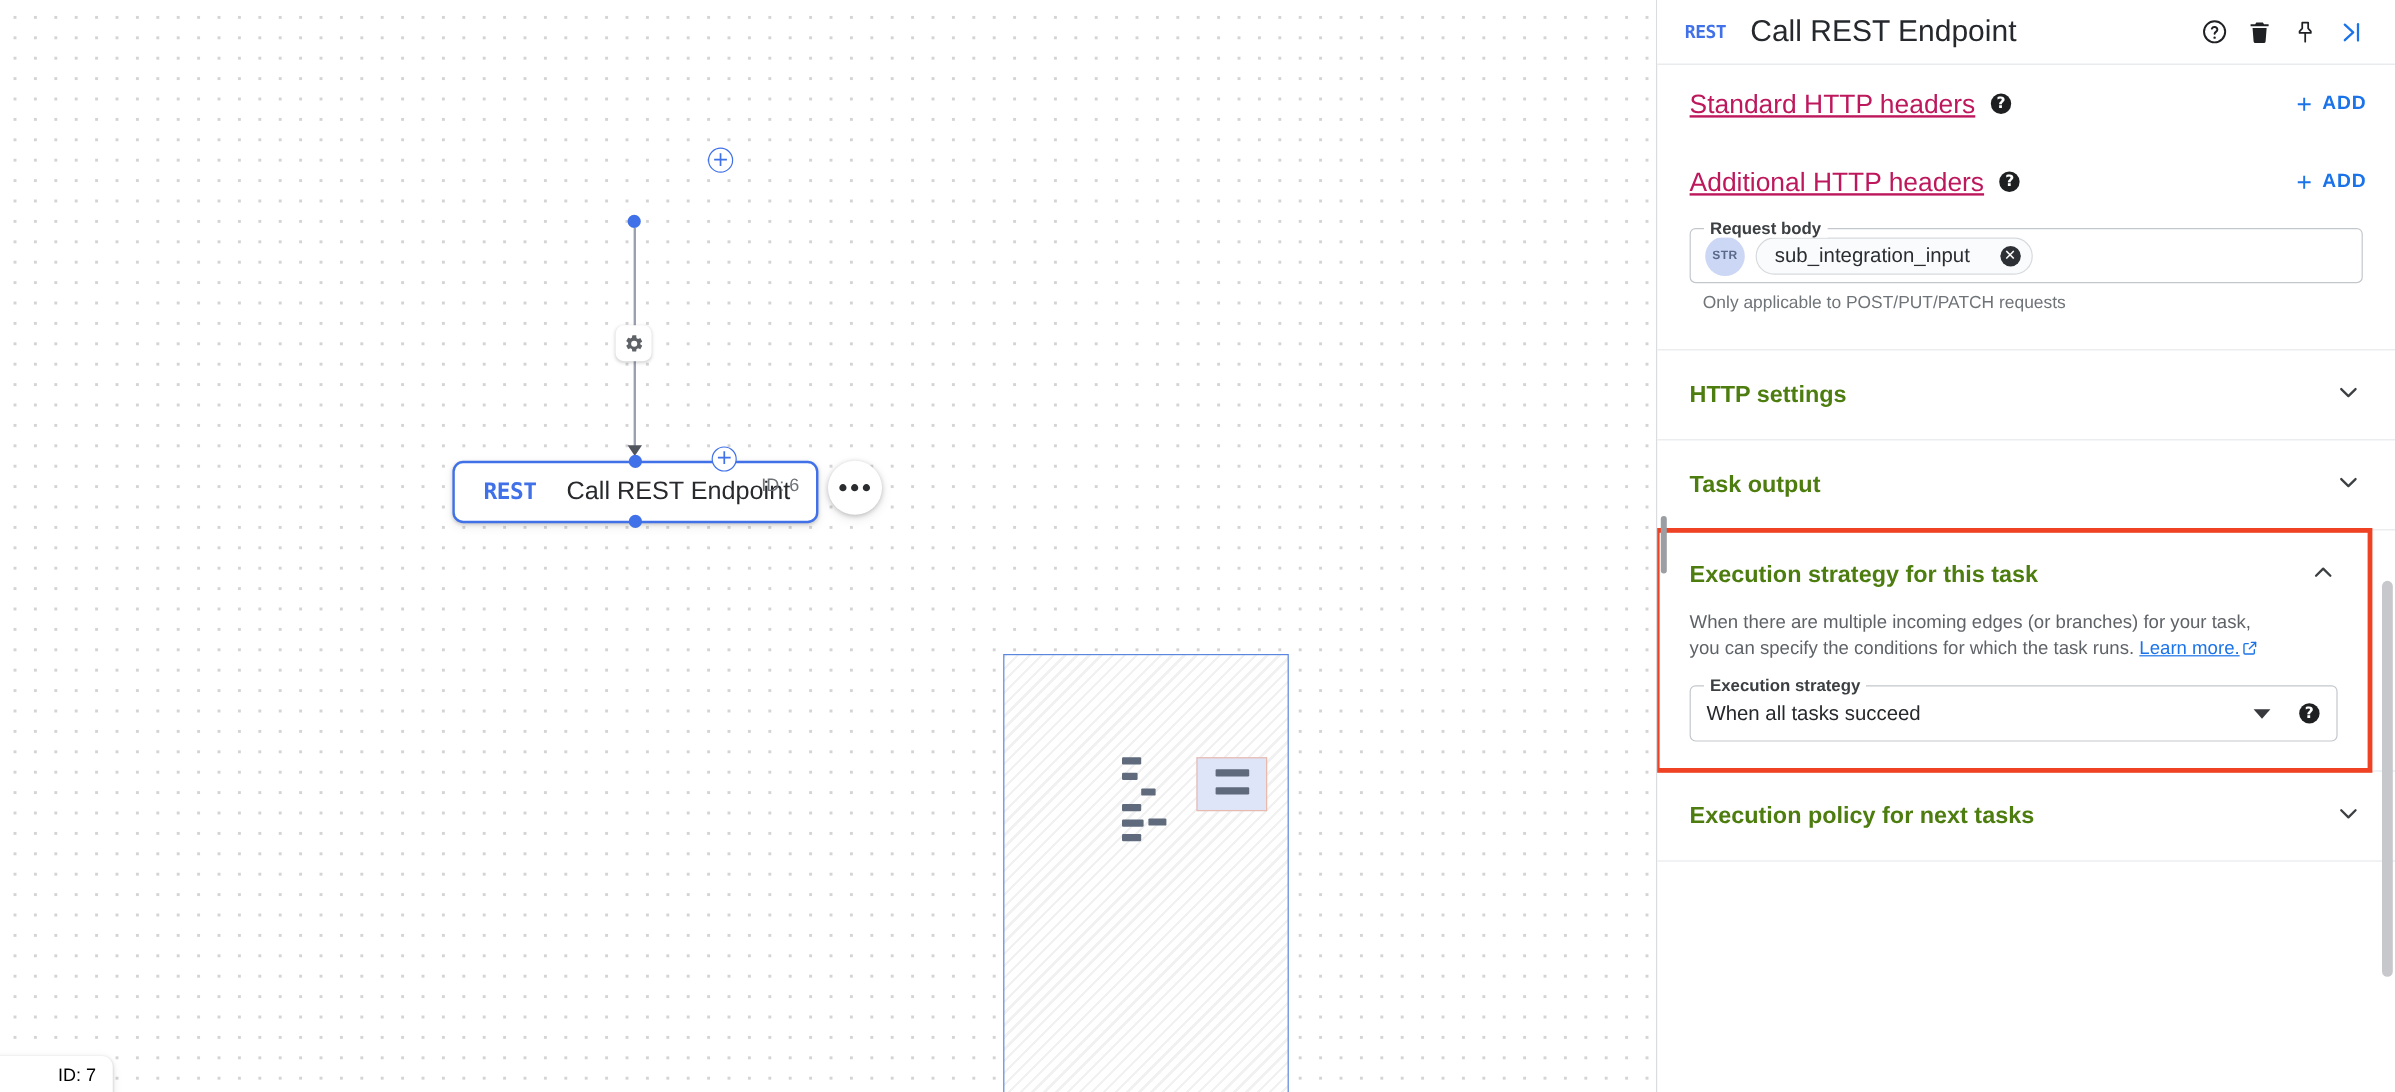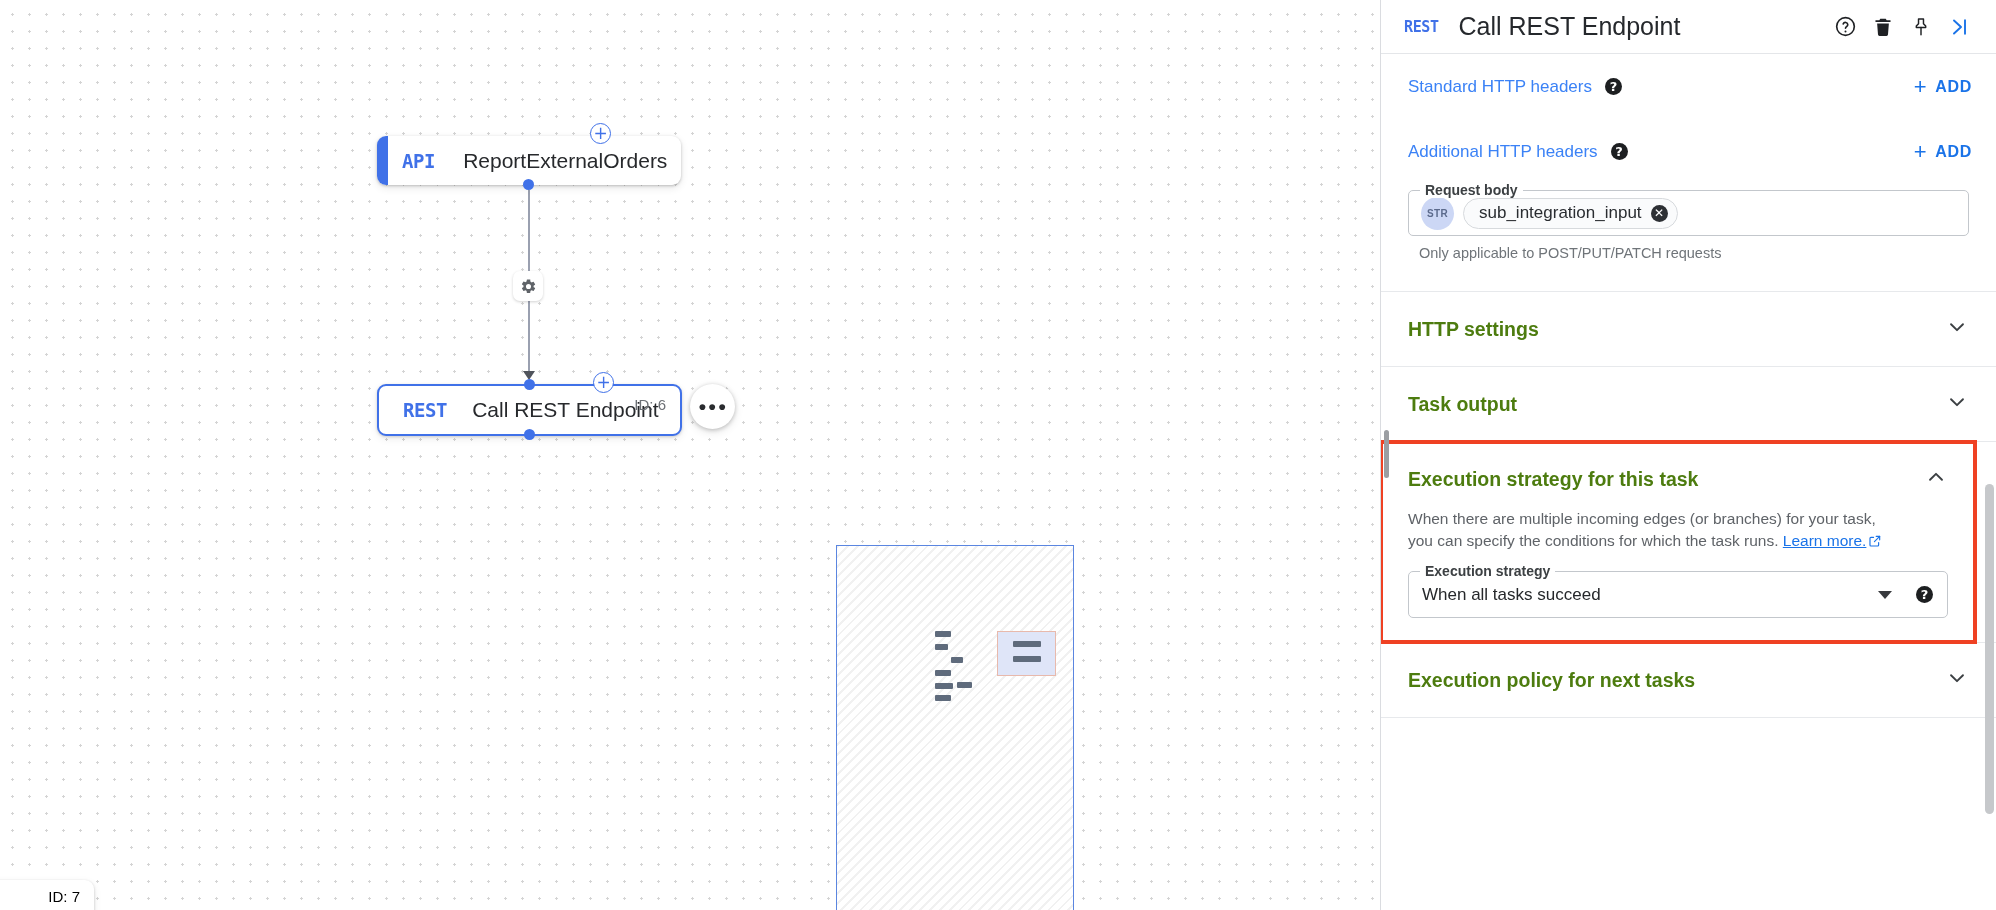--- a/index.html
+++ b/index.html
@@ -203,21 +203,21 @@
     flex: 1 1 auto;
     overflow: hidden;
     position: relative;
   }
 
   .row-field {
     display: flex; align-items: center;
     padding: 0 24px 0 27px;
     height: 65px;
   }
-  .row-field .rlabel { font-size: 17px; color: #3b82f6; }
+  .row-field .rlabel { font-size: 22px; color: #be185d; text-decoration: underline; }
   .qmark {
     width: 17px; height: 17px; border-radius: 50%;
     background: #1d1f21; color: #fff;
     font-size: 13px; font-weight: 700;
     display: inline-flex; align-items: center; justify-content: center;
     margin-left: 13px;
     font-family: "DejaVu Sans", sans-serif;
   }
   .addbtn {
     margin-left: auto;
@@ -253,21 +253,21 @@
     letter-spacing: .4px;
   }
   .chip {
     margin-left: 9px;
     height: 31px;
     border: 1px solid #d7dadd;
     border-radius: 17px;
     display: flex; align-items: center;
     padding: 0 9px 0 15px;
     background: #fafbfc;
-    gap: 9px;
+    gap: 25px;
   }
   .chip .ctext { font-size: 17px; color: #2a2d31; }
   .chip .cx {
     width: 17px; height: 17px; border-radius: 50%;
     background: #2d3034; color: #fff;
     font-size: 12px;
     display: flex; align-items: center; justify-content: center;
     font-family: "DejaVu Sans", sans-serif;
   }
   .helper {
@@ -359,25 +359,20 @@
   <div id="canvas">
 
     <div id="edge-line"></div>
     <div id="edge-arrow"></div>
     <div id="edge-gear">
       <svg width="17" height="17" viewBox="0 0 24 24" fill="#5f6368" aria-hidden="true">
         <path d="M19.14 12.94a7.5 7.5 0 0 0 .06-.94 7.5 7.5 0 0 0-.06-.94l2.03-1.58a.48.48 0 0 0 .12-.61l-1.92-3.32a.48.48 0 0 0-.58-.22l-2.39.96a7.03 7.03 0 0 0-1.62-.94l-.36-2.54A.47.47 0 0 0 13.96 2h-3.84a.47.47 0 0 0-.46.4l-.36 2.54c-.59.24-1.13.56-1.62.94l-2.39-.96a.47.47 0 0 0-.58.22L2.79 8.46a.47.47 0 0 0 .12.61l2.03 1.58c-.04.31-.06.63-.06.94 0 .32.02.63.06.94l-2.03 1.58a.48.48 0 0 0-.12.61l1.92 3.32c.12.22.38.3.58.22l2.39-.96c.5.38 1.03.7 1.62.94l.36 2.54c.04.24.24.4.46.4h3.84c.23 0 .43-.16.46-.4l.36-2.54c.59-.24 1.12-.56 1.62-.94l2.39.96c.22.08.47 0 .58-.22l1.92-3.32a.48.48 0 0 0-.12-.61l-2.03-1.58ZM12 15.6A3.6 3.6 0 1 1 12 8.4a3.6 3.6 0 0 1 0 7.2Z"></path>
       </svg>
     </div>
 
-    <div id="node-api" class="node">
-      <div class="accent"></div>
-      <span class="kind">API</span>
-      <span class="nlabel">ReportExternalOrders</span>
-    </div>
     <div class="port" style="left:523px; top:179px;"></div>
     <div class="plus-badge" style="left:590px; top:123px;">+</div>
 
     <div id="node-rest" class="node">
       <span class="kind">REST</span>
       <span class="nlabel">Call REST Endpoint</span>
       <span class="nid">ID: 6</span>
     </div>
     <div class="port" style="left:524px; top:379px;"></div>
     <div class="port" style="left:524px; top:429px;"></div>

